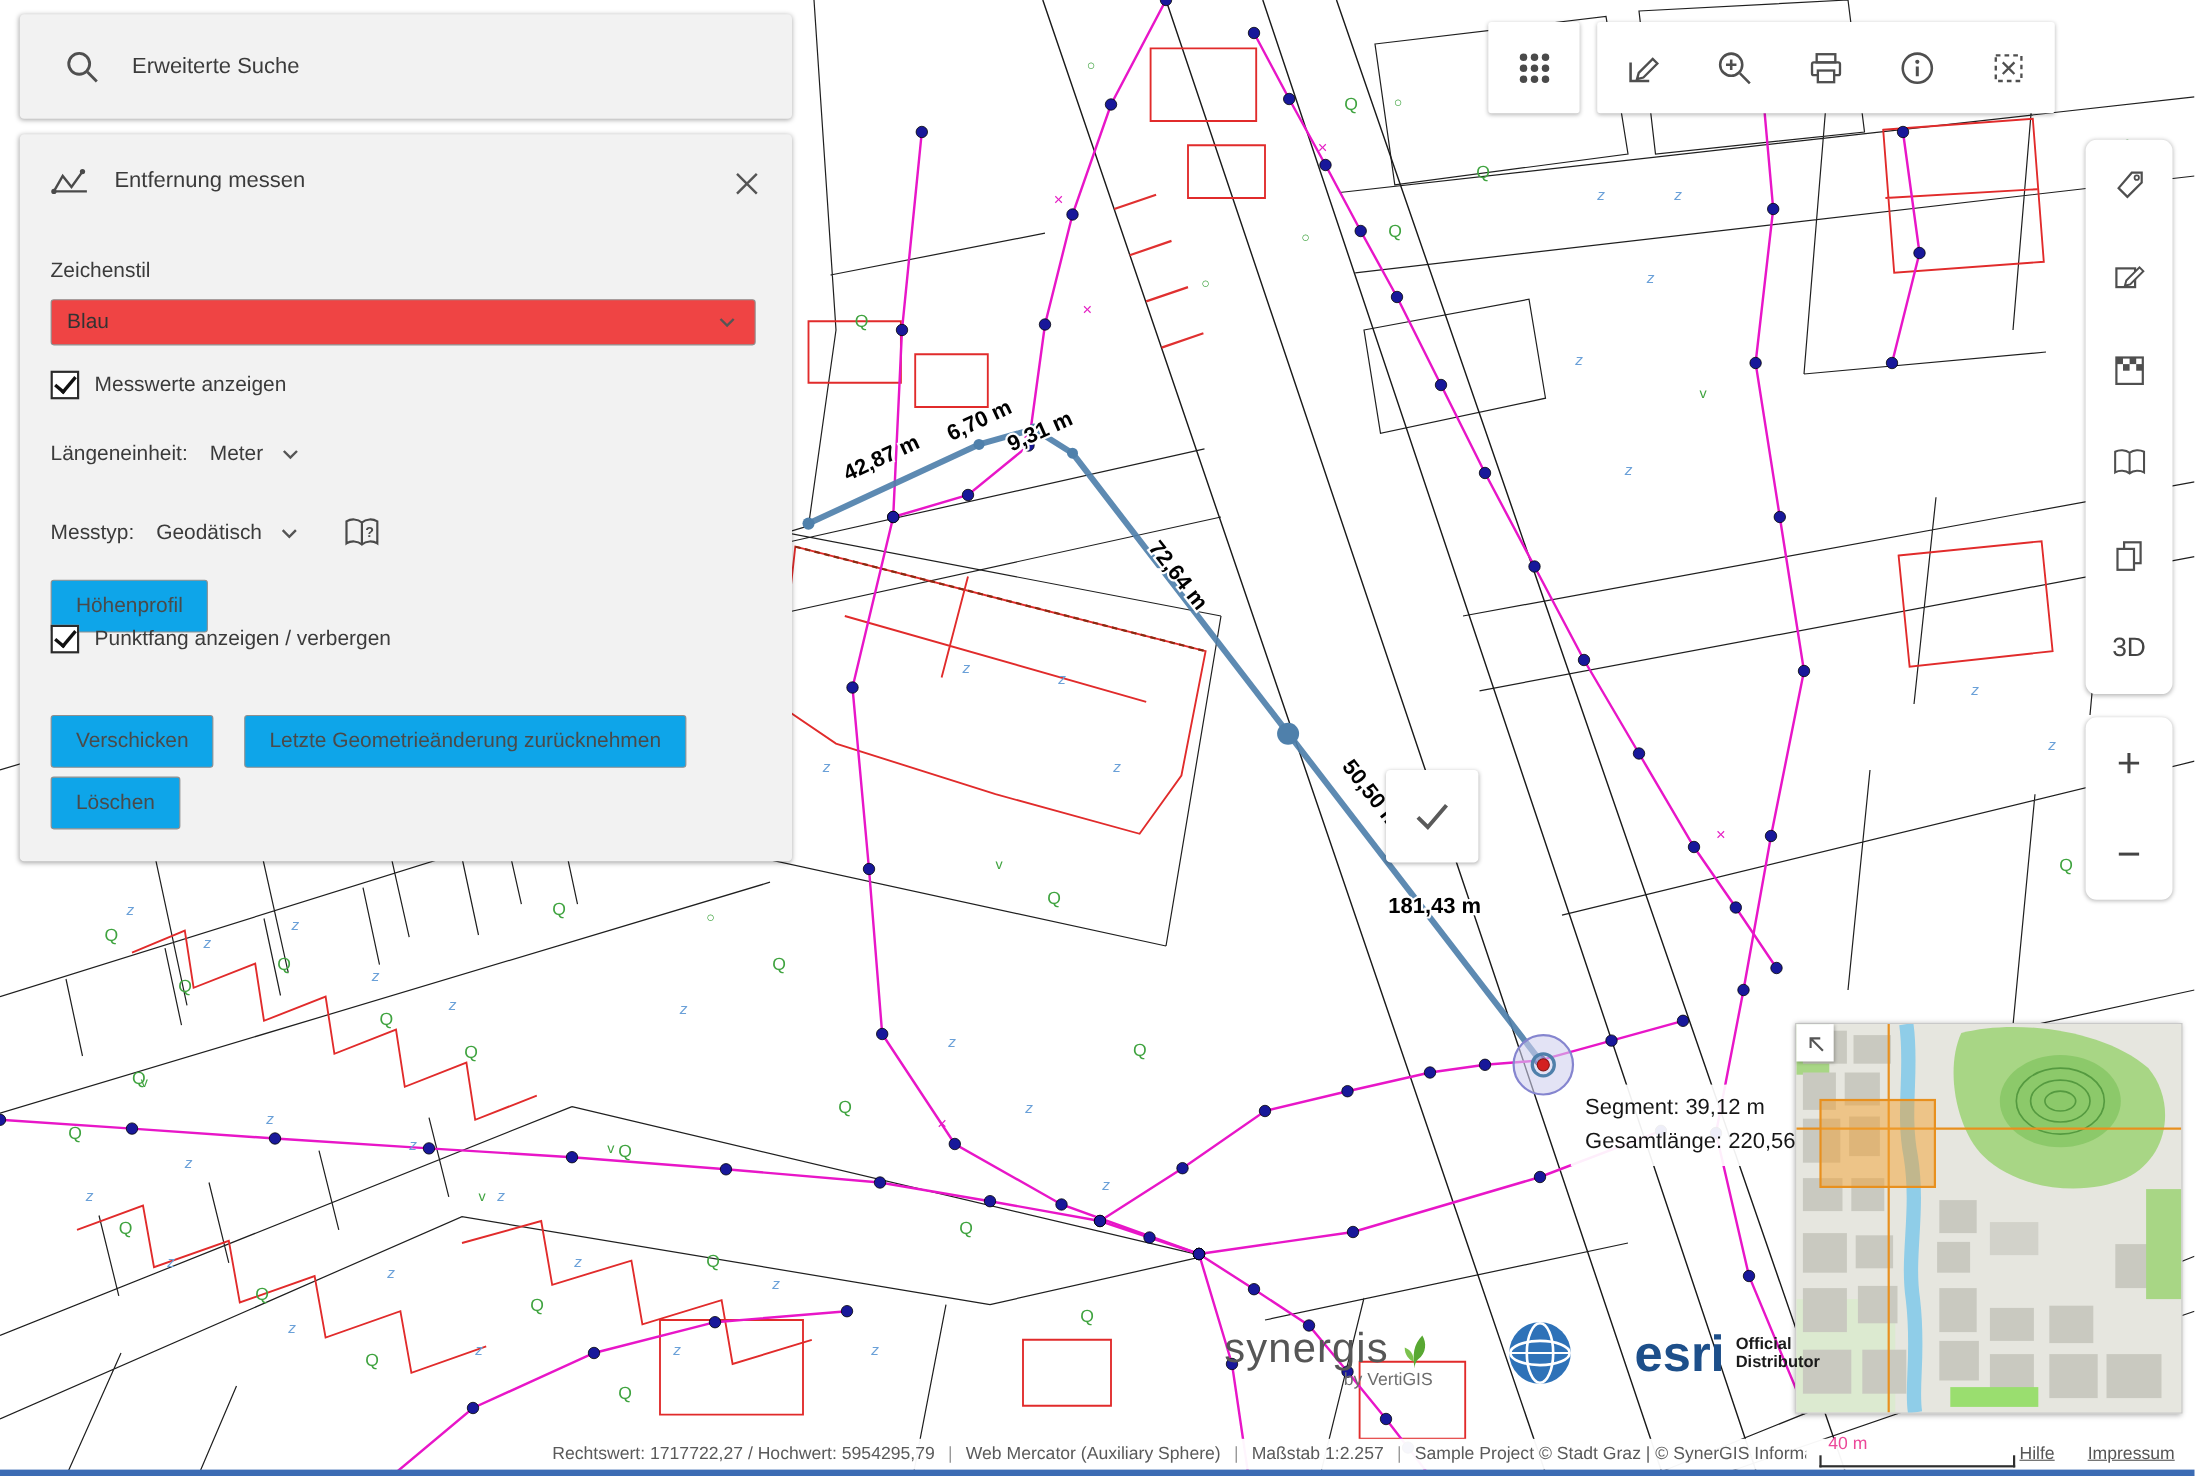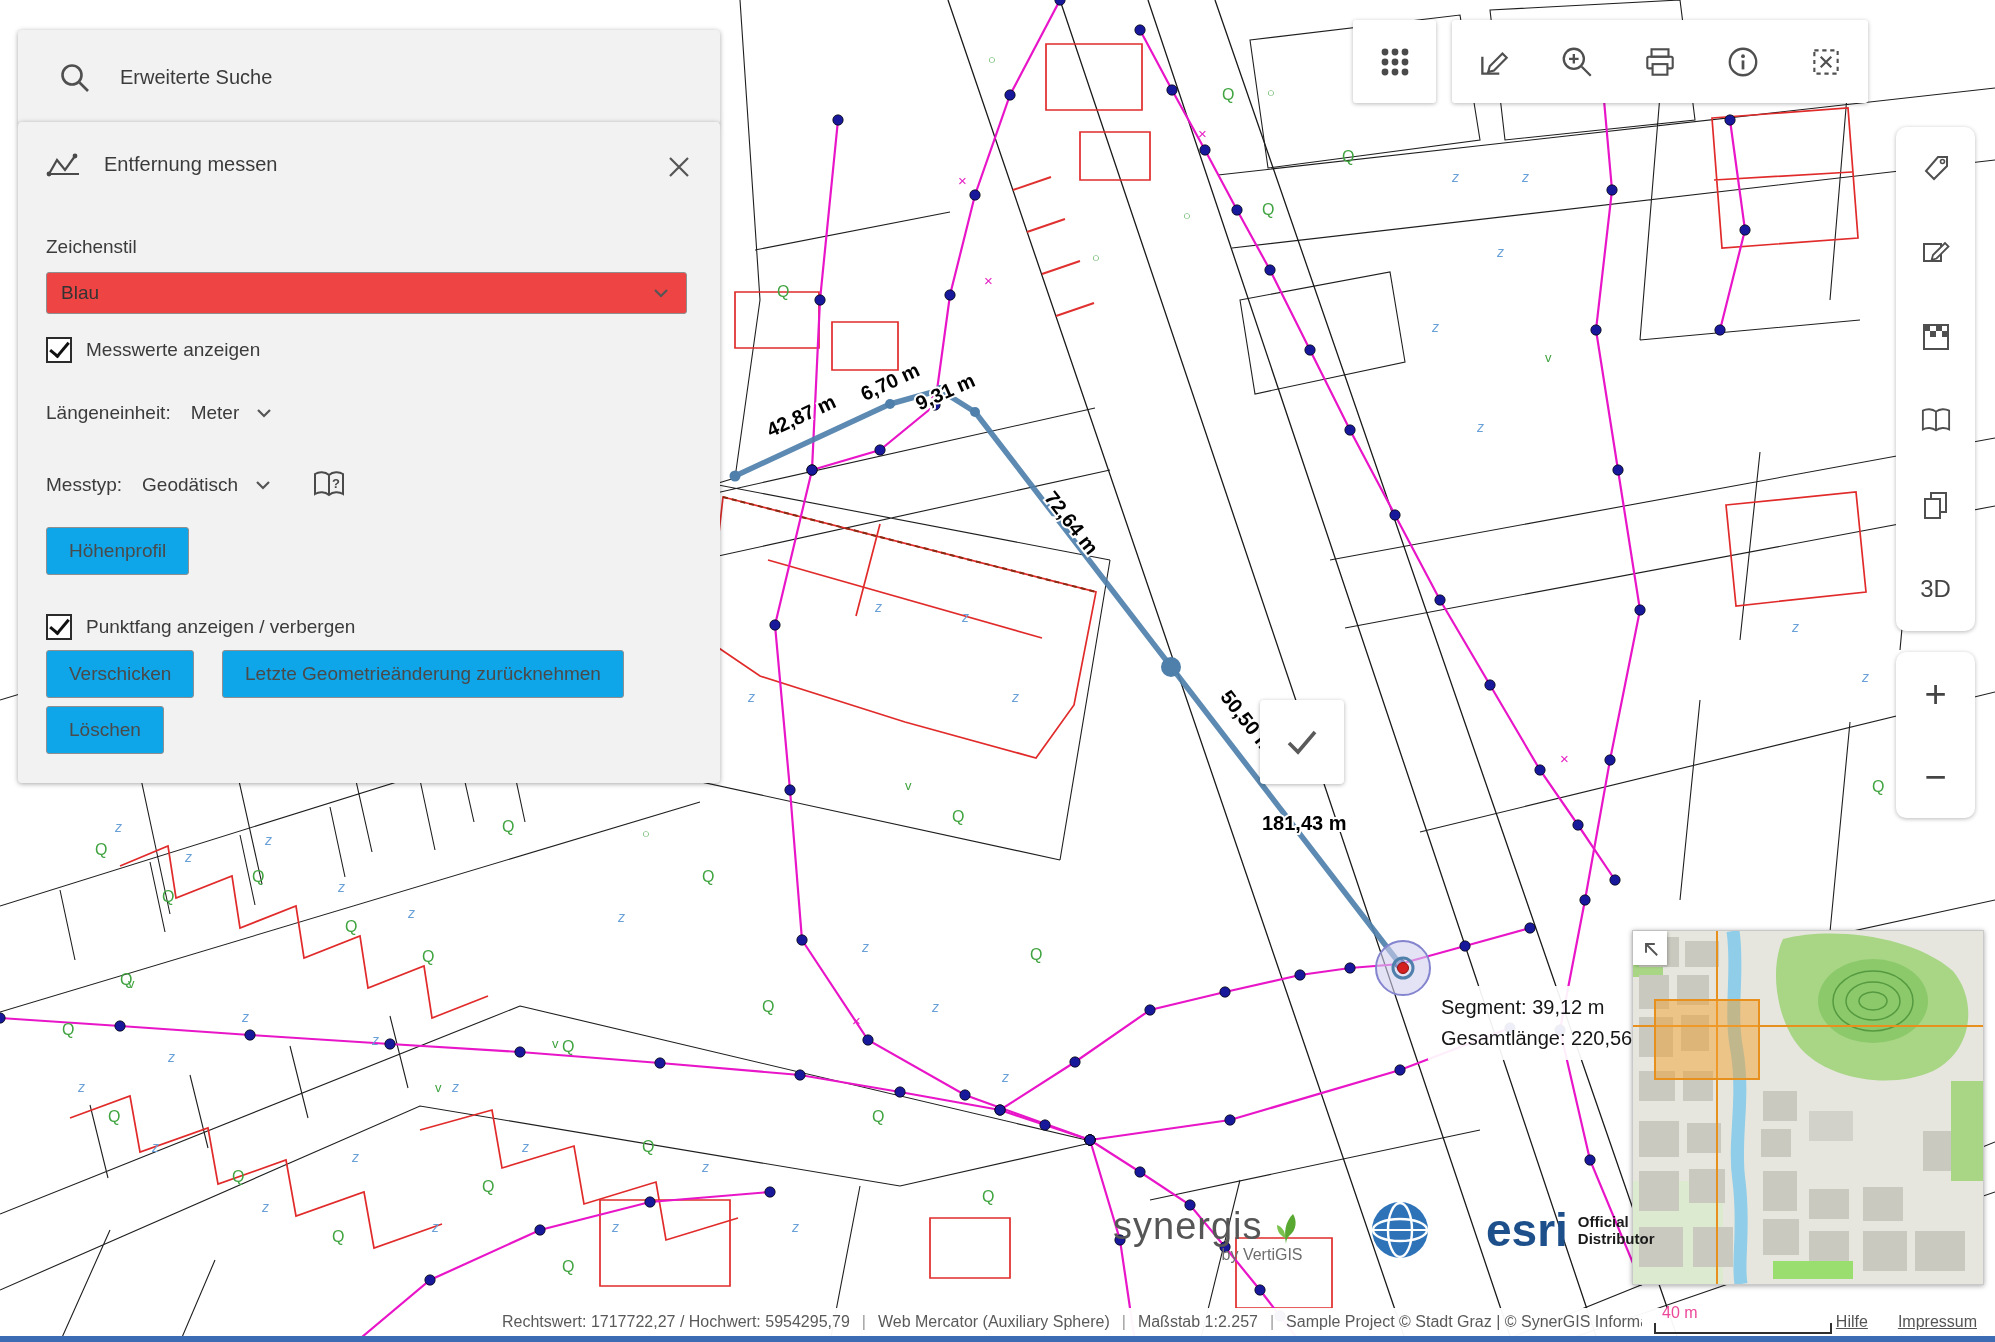--- a/index.html
+++ b/index.html
@@ -16,21 +16,21 @@
   #red-hatch path{stroke:#e03030;stroke-width:2;fill:none;}
   #buildings path{stroke:#e12b2b;stroke-width:1.7;fill:none;}
   #brown-dash path{stroke:#8a2a10;stroke-width:2;fill:none;stroke-dasharray:5 4;}
   .u-line{stroke:#e816c8;stroke-width:2.2;fill:none;}
   #util-dots circle{fill:#18189a;stroke:#000;stroke-width:.7;}
   #measure-layer polyline{stroke:#4f80ab;stroke-width:5.5;fill:none;stroke-linejoin:round;stroke-linecap:round;opacity:.92;}
   .mlabel{font-size:20px;font-weight:bold;fill:#000;stroke:#fff;stroke-width:4px;paint-order:stroke;}
 
   
   .panel{position:absolute;background:#f2f2f2;border-radius:4px;box-shadow:0 1px 5px rgba(0,0,0,.35);box-sizing:border-box;}
-  #search-bar{left:18px;top:30px;width:702px;height:95px;display:flex;align-items:center;gap:28px;padding-left:40px;font-size:20px;color:#3b3b3b;}
+  #search-bar{left:18px;top:13px;width:702px;height:95px;display:flex;align-items:center;gap:28px;padding-left:40px;font-size:20px;color:#3b3b3b;}
   #measure-panel{left:18px;top:122px;width:702px;height:661px;font-size:19px;}
   .mp-header{position:absolute;left:28px;top:26px;display:flex;align-items:center;gap:22px;font-size:20px;}
   .mp-close{position:absolute;right:26px;top:30px;width:30px;height:30px;cursor:pointer;}
   .mp-label{position:absolute;left:28px;}
   .row{position:absolute;left:28px;display:flex;align-items:center;gap:14px;}
   .select{position:absolute;left:28px;width:641px;height:42px;background:#ef4444;border:1px solid #8f8f8f;border-radius:3px;
     display:flex;align-items:center;justify-content:space-between;padding:0 14px;box-sizing:border-box;color:#333;}
   .cb{width:26px;height:26px;background:#fff;border:2px solid #2b2b2b;box-sizing:border-box;position:relative;flex:0 0 auto;}
   .cb::after{content:"";position:absolute;left:6px;top:-1px;width:8px;height:16px;border-right:3px solid #111;border-bottom:3px solid #111;transform:rotate(40deg);}
   .btn{position:absolute;height:48px;background:#0ea5e9;border:1px solid #8f8f8f;border-radius:3px;color:#4a4a4a;
@@ -382,21 +382,21 @@
       <path d="M5,8 l6,6 6,-6" fill="none" stroke="#555" stroke-width="2.2"></path>
     </svg>
     <svg width="40" height="34" viewBox="0 0 40 34" style="margin-left:22px;">
       <path d="M19,7 C15,3.5 9,3.5 5,6 V26 C9,23.5 15,23.5 19,27 C23,23.5 29,23.5 33,26 V6 C29,3.5 23,3.5 19,7 Z M19,7 V27" fill="none" stroke="#4a4a4a" stroke-width="2"></path>
       <text x="26" y="20" font-size="13" font-weight="bold" fill="#4a4a4a" text-anchor="middle">?</text>
     </svg>
   </div>
 
   <button class="btn" style="left:28px;top:405px;">Höhenprofil</button>
 
-  <div class="row" style="top:492px;">
+  <div class="row" style="top:446px;">
     <span class="cb"></span>
     <span>Punktfang anzeigen / verbergen</span>
   </div>
 
   <button class="btn" style="left:28px;top:528px;">Verschicken</button>
   <button class="btn" style="left:204px;top:528px;">Letzte Geometrieänderung zurücknehmen</button>
   <button class="btn" style="left:28px;top:584px;">Löschen</button>
 </div>
 
 <div id="apps-button" class="tt-block">

